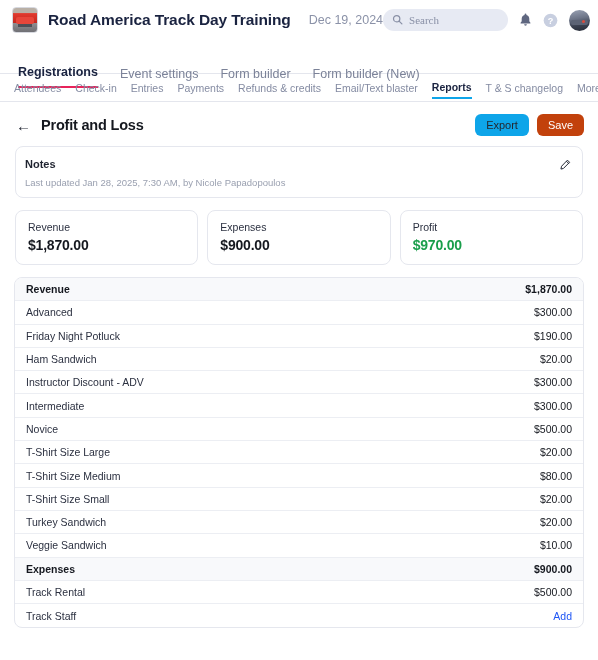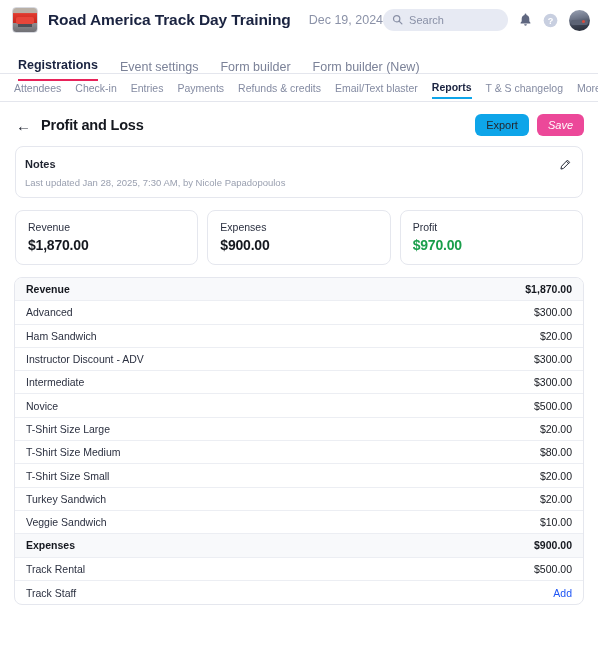--- a/index.html
+++ b/index.html
@@ -57,20 +57,21 @@
     gap: 11px;
   }
   .search-box {
     width: 125px; height: 22px;
     background: #e7eaf3;
     border-radius: 11px;
     display: flex;
     align-items: center;
     padding: 5px 9px;
     gap: 6px;
+    font-family: Liberation Serif, serif;
   }
   .search-box .ph {
     font-size: 11px;
     color: #8990a6;
   }
   .icon-btn { display: flex; align-items: center; justify-content: center; cursor: pointer; }
   .avatar {
     width: 21px; height: 21px; border-radius: 50%;
     background: linear-gradient(170deg,#9aa2b4 0%,#6d7588 40%,#3a4050 70%,#262b36 100%);
     position: relative; overflow: hidden;
@@ -94,21 +95,21 @@
     height: 34px;
     border-bottom: 1px solid #e4e6ed;
   }
   .ptab {
     font-size: 12.5px;
     color: #7b8298;
     padding-bottom: 7px;
     cursor: pointer;
     white-space: nowrap;
     position: relative;
-    top: 8px;
+    top: 15px;
   }
   .ptab.active {
     color: #1a2340;
     font-weight: 700;
     border-bottom: 2.5px solid #e8235a;
   }
 
   
   .secondary-tabs {
     display: flex;
@@ -149,21 +150,21 @@
   .header-actions { margin-left: auto; display: flex; gap: 8px; align-items: center; }
   .btn {
     font-size: 11px;
     border-radius: 6px;
     padding: 5px 11px;
     cursor: pointer;
     border: none;
     font-family: inherit;
   }
   .btn-secondary { background: #0ea5e9; color: #23272f; }
-  .btn-primary { background: #ec4899; color: #ffffff; font-weight: 400; font-style: italic; }
+  .btn-primary { background: #c2410c; color: #ffffff; font-weight: 400; }
 
   
   .notes-card {
     margin: 0 15px;
     border: 1px solid #e5e7ee;
     border-radius: 8px;
     padding: 11px 13px 9px 9px;
     position: relative;
     background: #fff;
   }
@@ -321,20 +322,24 @@
 <div class="pl-table" id="pl-table">
     <div class="pl-row section">
       <span>Revenue</span>
       <span class="amount">$1,870.00</span>
     </div>
     <div class="pl-row">
       <span>Advanced</span>
       <span class="amount">$300.00</span>
     </div>
     <div class="pl-row">
+      <span>Friday Night Potluck</span>
+      <span class="amount">$190.00</span>
+    </div>
+    <div class="pl-row">
       <span>Ham Sandwich</span>
       <span class="amount">$20.00</span>
     </div>
     <div class="pl-row">
       <span>Instructor Discount - ADV</span>
       <span class="amount">$300.00</span>
     </div>
     <div class="pl-row">
       <span>Intermediate</span>
       <span class="amount">$300.00</span>

